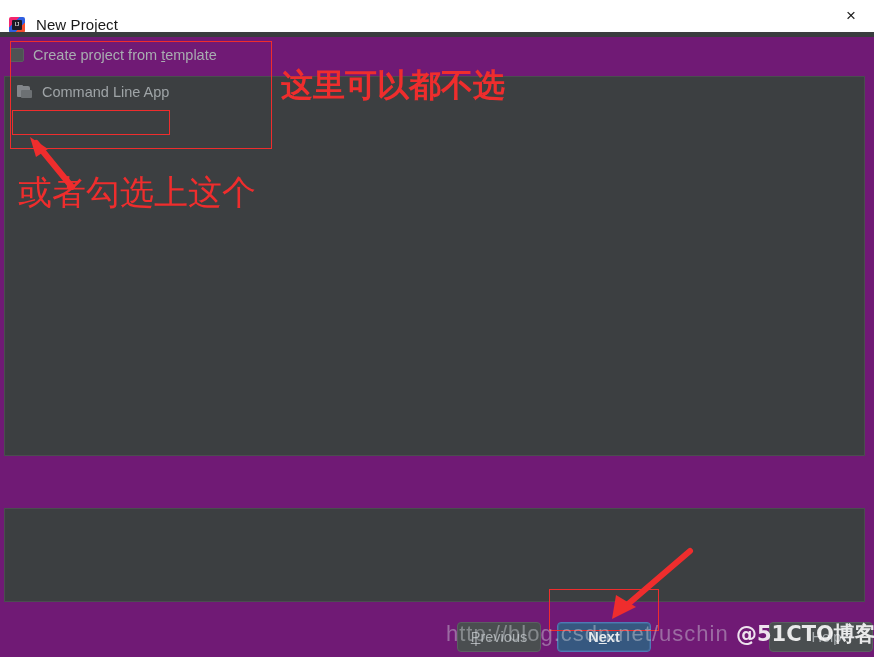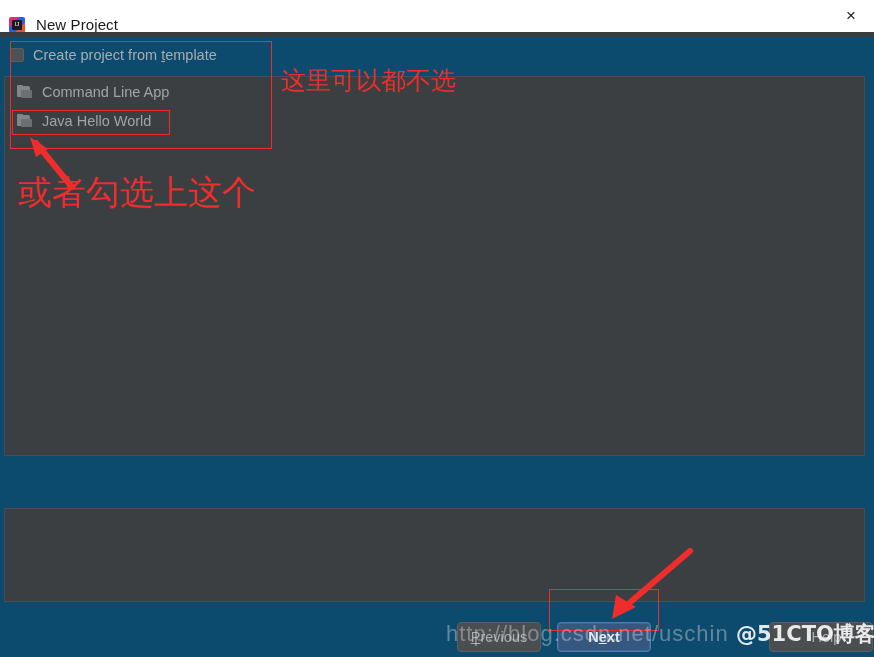--- a/index.html
+++ b/index.html
@@ -85,21 +85,21 @@
     cursor: pointer;
     user-select: none;
   }
 
   
   .body {
     position: absolute;
     left: 0; top: 32px;
     width: 874px;
     height: 625px;
-    background: #0c4a6e;
+    background: #701a75;
   }
   .body-topstrip {
     position: absolute;
     left: 0; top: 0;
     width: 874px; height: 5px;
     background: #393c3e;
   }
 
   
   .cb-row {
@@ -238,21 +238,21 @@
   .box-item   { left: 12px;  top: 110px; width: 158px; height: 25px; }
   .box-next   { left: 549px; top: 589px; width: 110px; height: 42px; }
 
   .anno-text {
     position: absolute;
     color: #ef2d2d;
     font-family: "DejaVu Sans", sans-serif;
     white-space: nowrap;
     pointer-events: none;
   }
-  .anno-top    { left: 281px; top: 64px;  font-size: 25px; }
+  .anno-top    { left: 281px; top: 64px;  font-size: 32px; font-weight: bold; }
   .anno-bottom { left: 18px;  top: 170px; font-size: 34px; }
 
   .anno-arrow { position: absolute; pointer-events: none; }
   .arrow-left { left: 10px;  top: 135px; width: 70px;  height: 55px; }
   .arrow-next { left: 590px; top: 545px; width: 110px; height: 80px; }
 
   
   .wm-url {
     position: absolute;
     left: 446px; top: 621px;
@@ -297,28 +297,20 @@
     </div>
 
     <div class="list-panel">
       <div class="list-item">
         <div class="folder-icon">
           <div class="back"></div>
             <div class="tab"></div>
             <div class="front"></div>
         </div>
         <div class="list-label">Command Line App</div>
-      </div>
-      <div class="list-item">
-        <div class="folder-icon">
-          <div class="back"></div>
-            <div class="tab"></div>
-            <div class="front"></div>
-        </div>
-        <div class="list-label">Java Hello World</div>
       </div>
     </div>
 
     <div class="lower-panel"></div>
 
     <div class="buttonbar">
       <div class="btn btn-previous">
           <u>P</u>
           <span>revious</span>
         </div>

